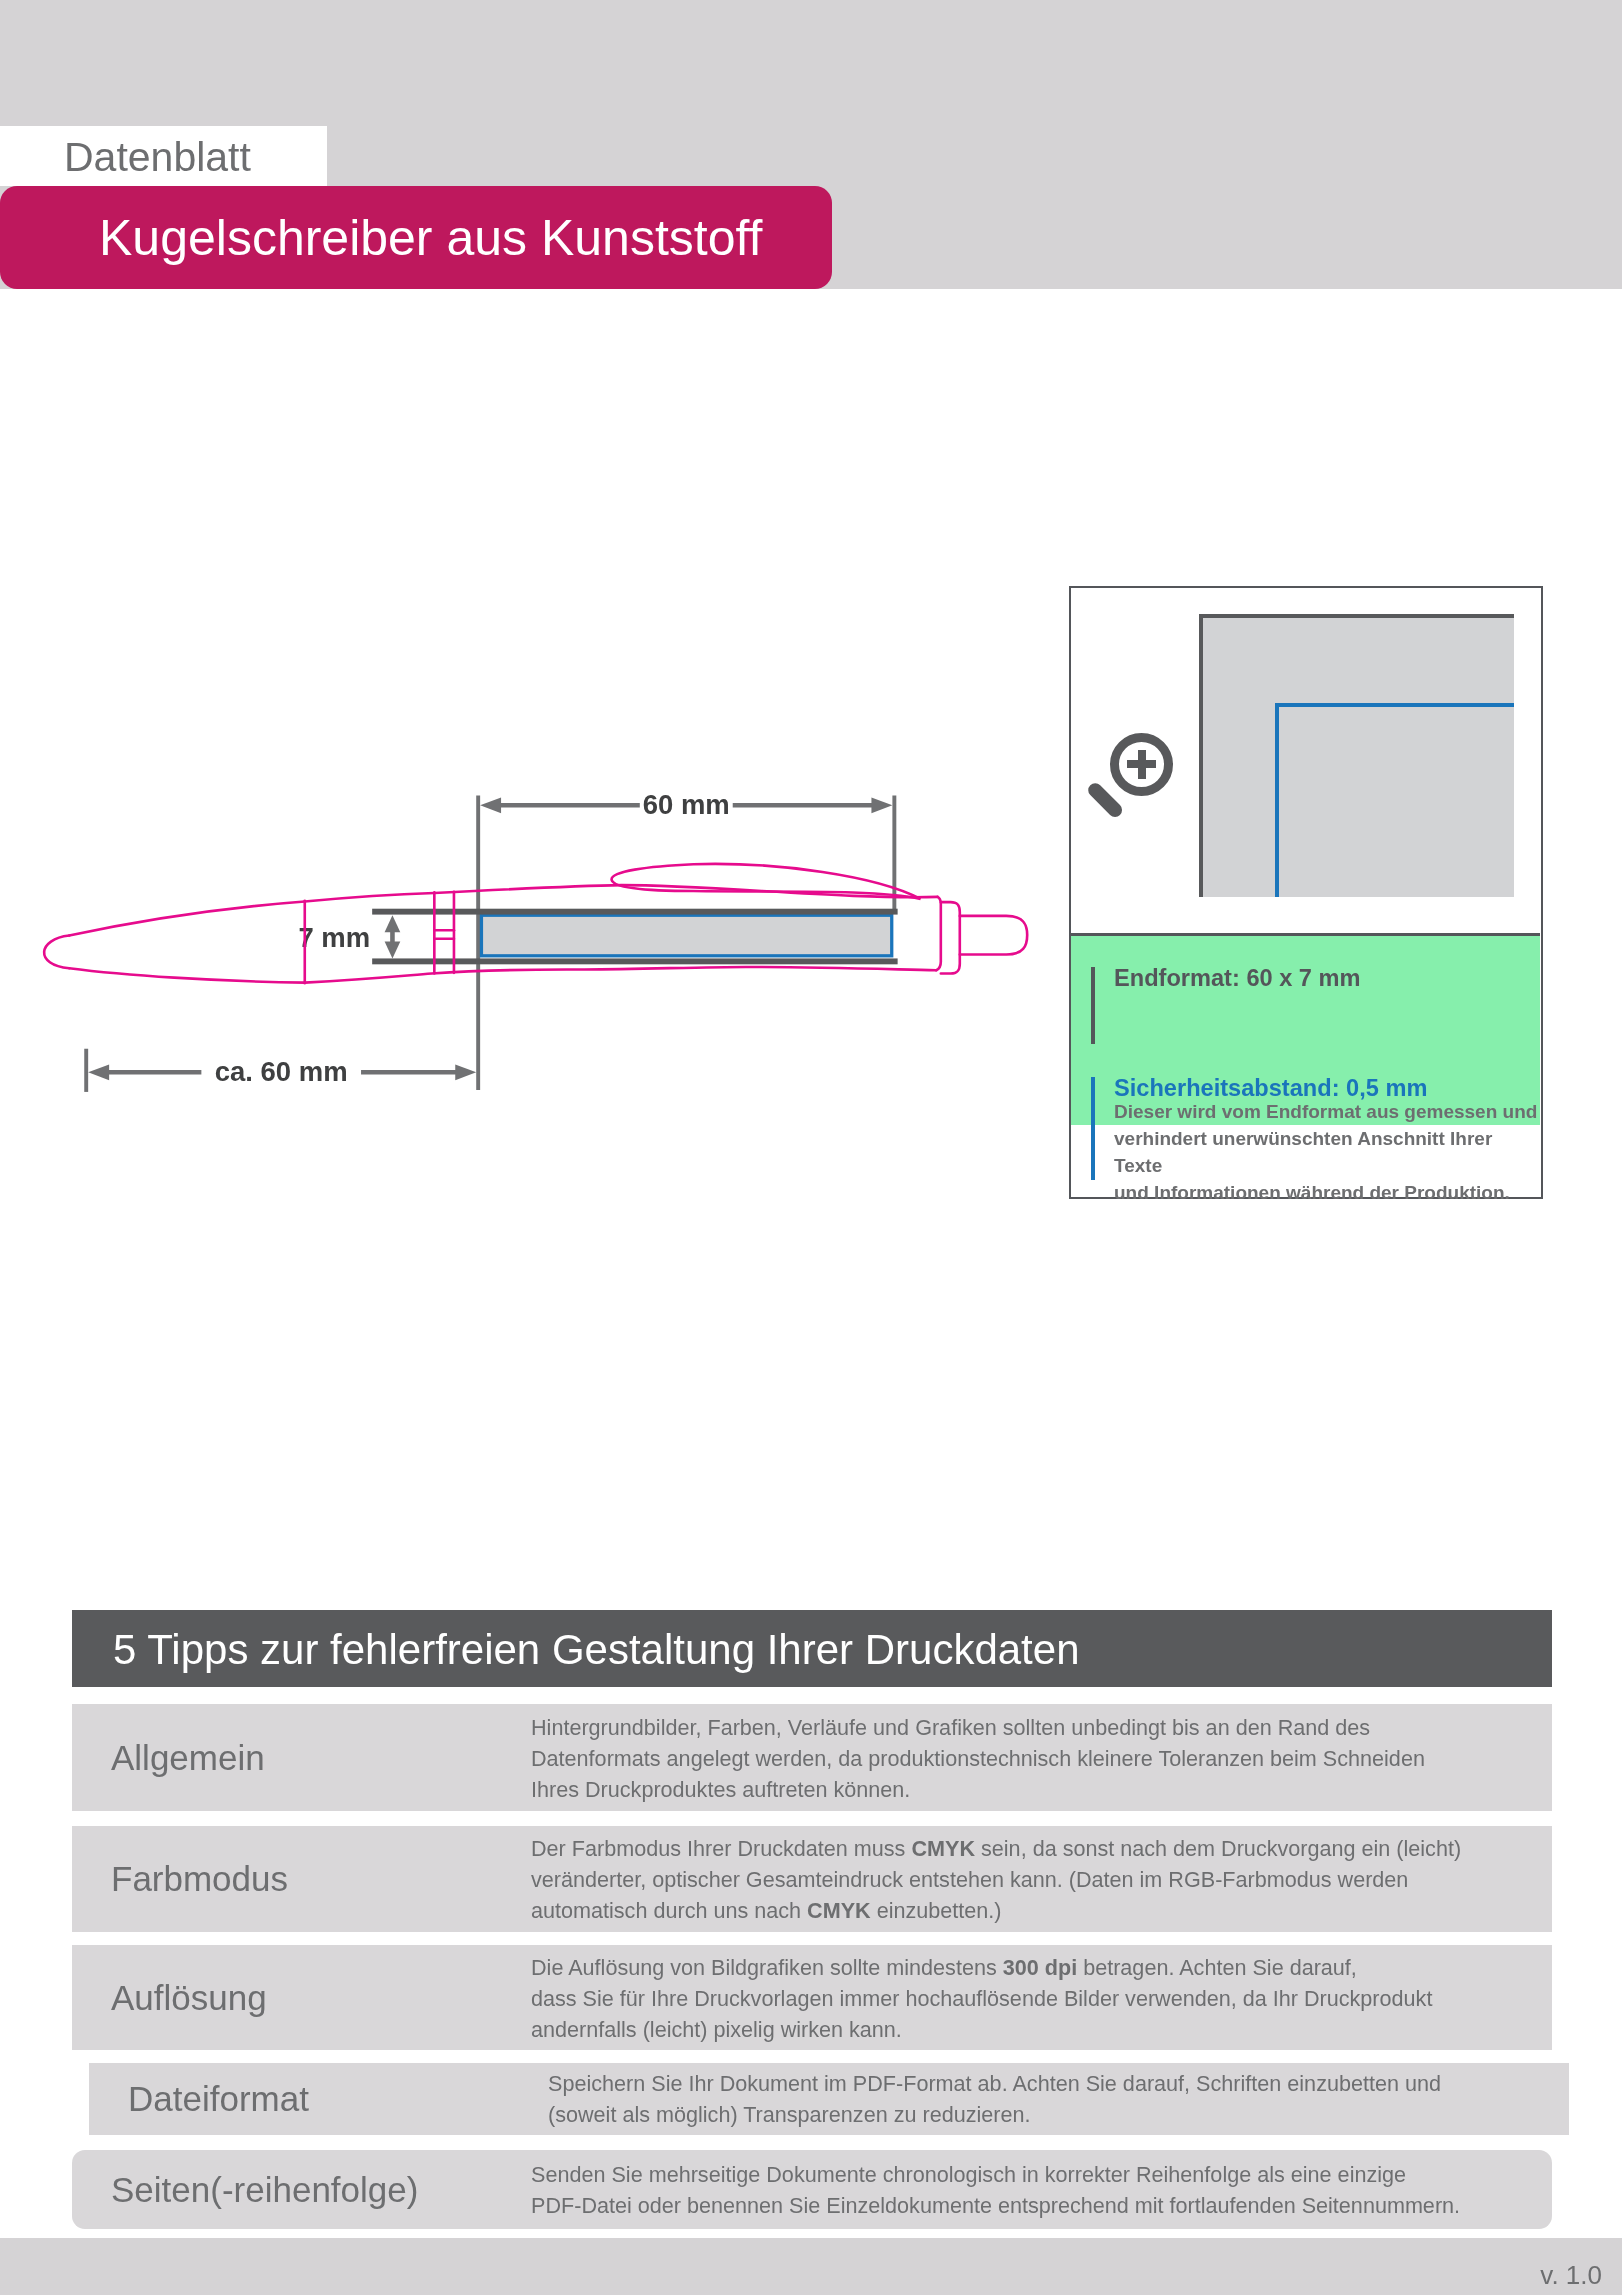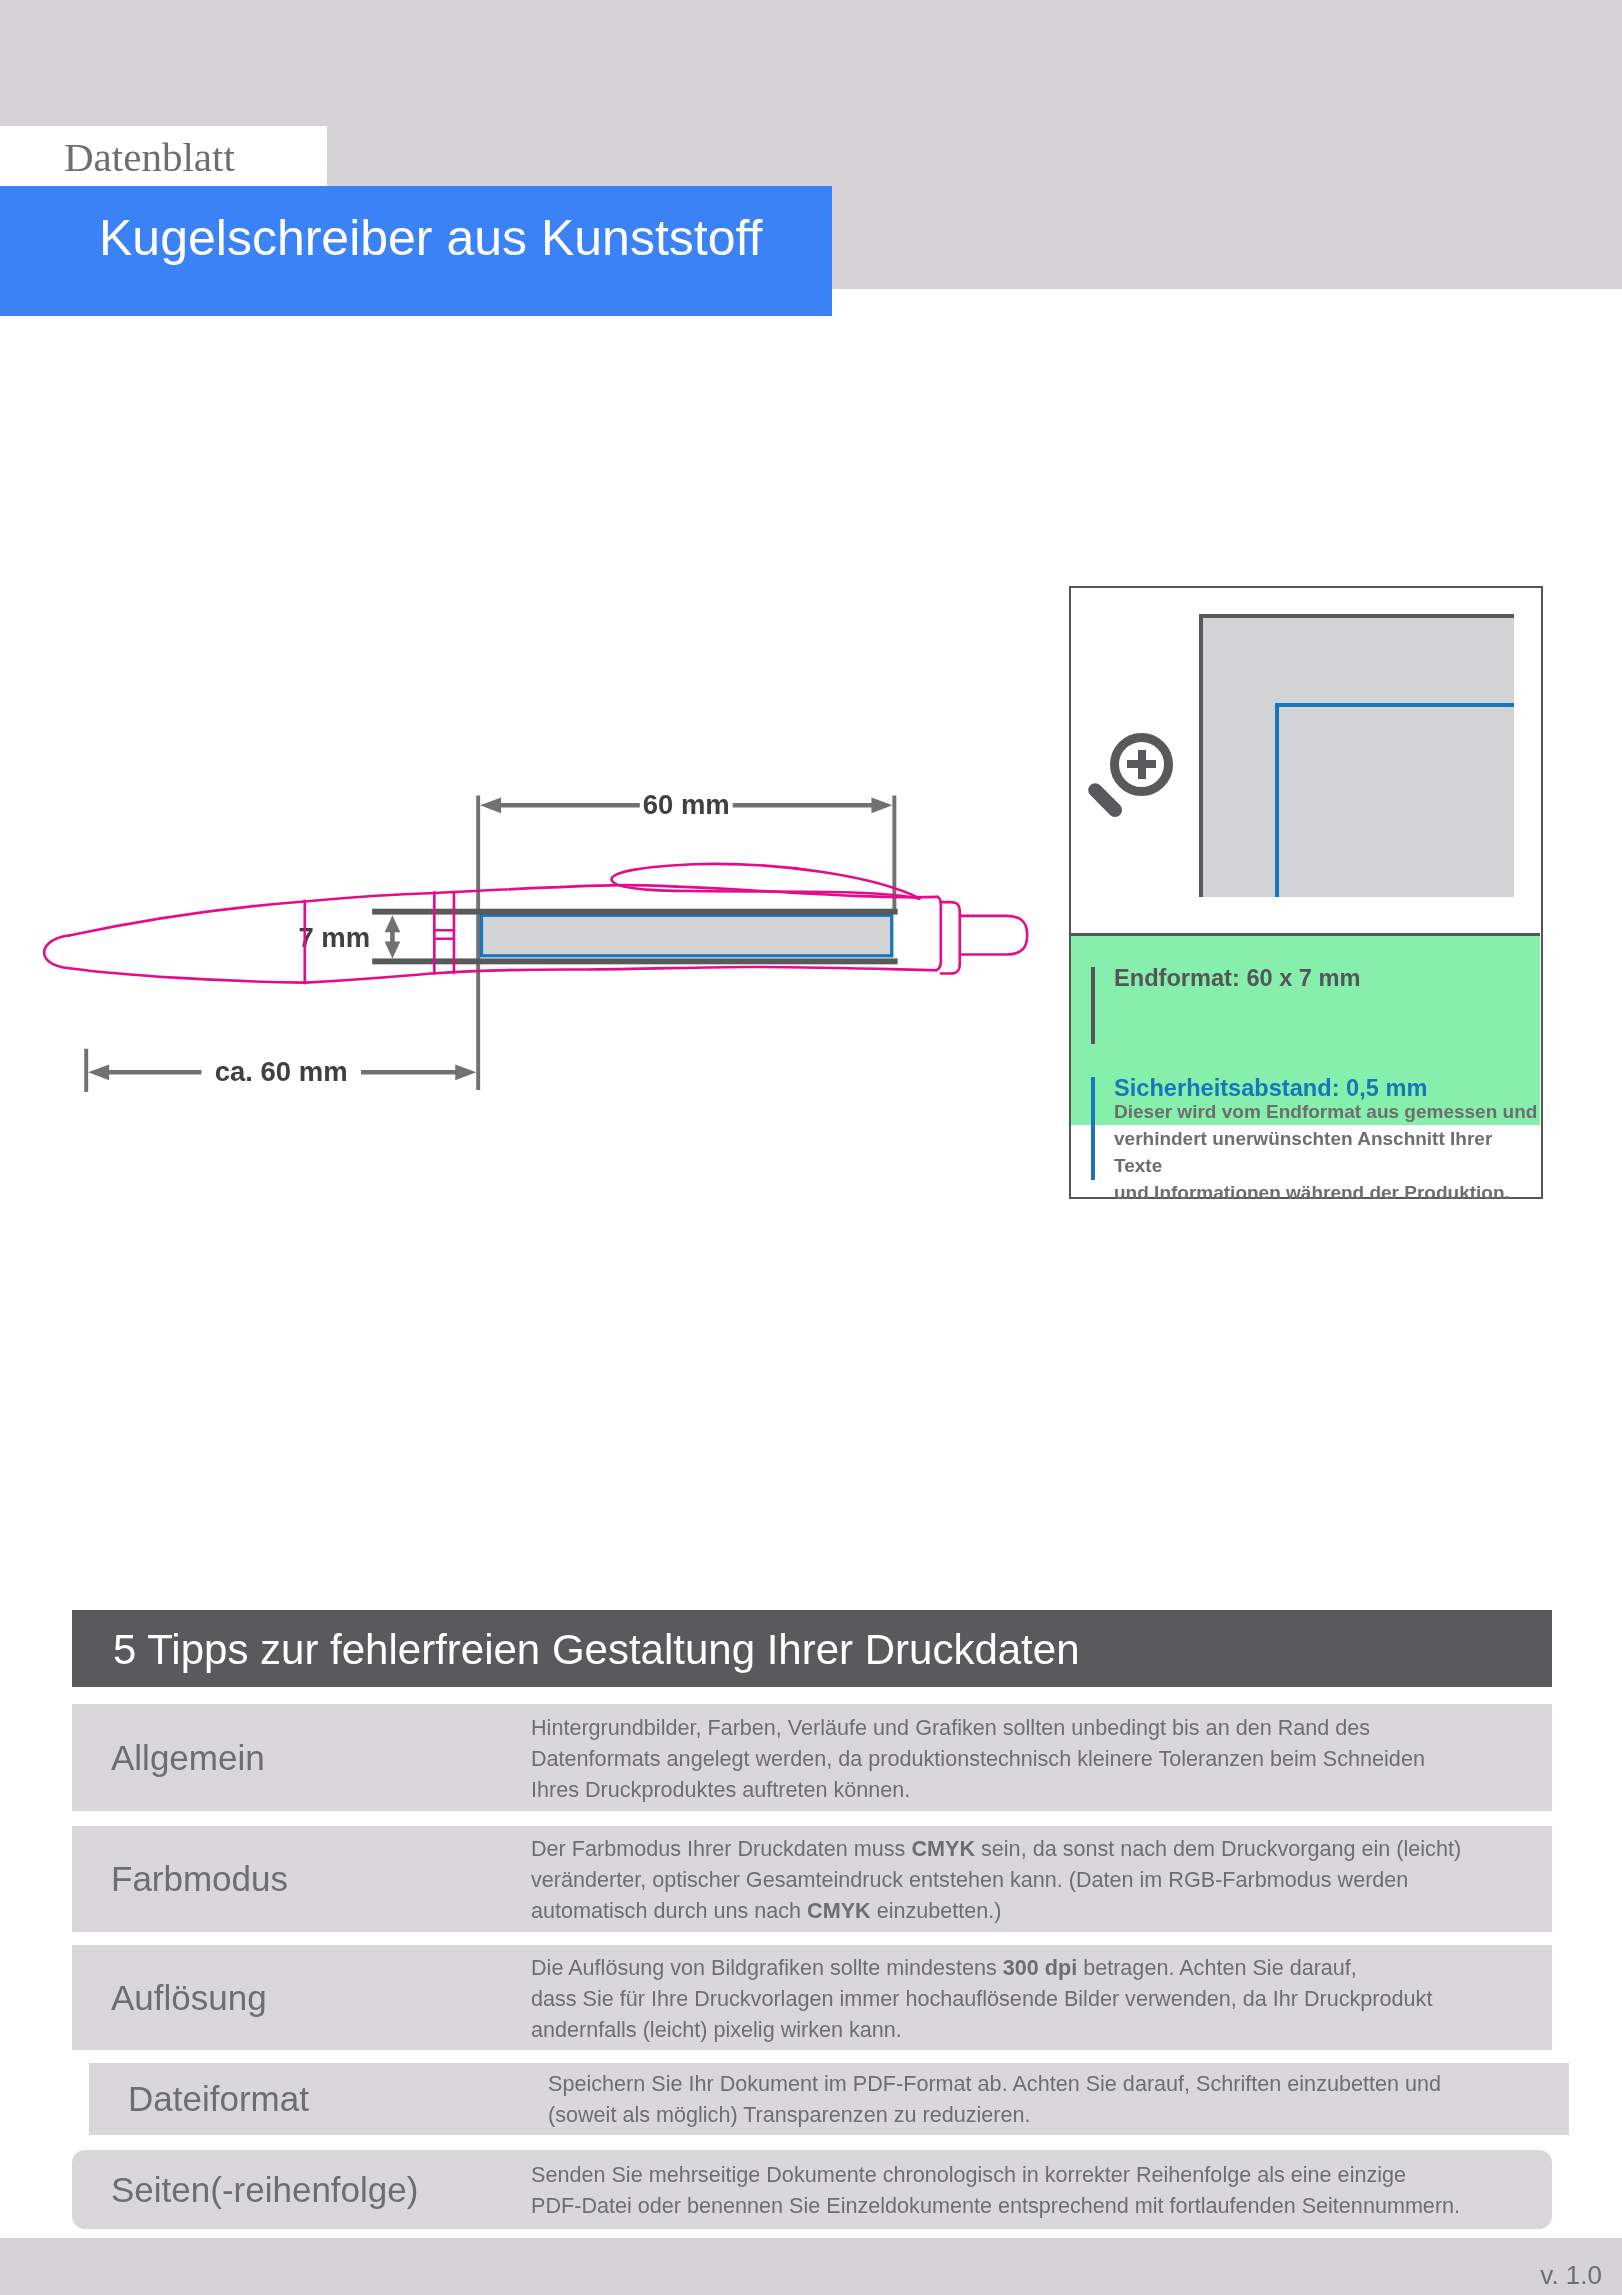--- a/index.html
+++ b/index.html
@@ -2,22 +2,22 @@
 <html style="font-size:10.5px"><head>
 <meta charset="utf-8">
 <style>
   html,body{margin:0;padding:0;background:#fff;}
   body{width:1623px;height:2295px;position:relative;font-family:"Liberation Sans",sans-serif;overflow:hidden;}
   .abs{position:absolute;}
 
   
   .top-band{left:0;top:0;width:1623px;height:289px;background:#d5d3d5;}
   .eyebrow-box{left:0;top:126px;width:327px;height:60px;background:#ffffff;}
-  .eyebrow-text{left:64px;top:0;height:60px;line-height:63px;font-size:41px;color:#6d6e70;font-family:Liberation Serif, serif;}
-  .title-bar{left:0;top:186px;width:832px;height:130px;background:#3b82f6;}
+  .eyebrow-text{left:64px;top:0;height:60px;line-height:63px;font-size:41px;color:#6d6e70;}
+  .title-bar{left:0;top:186px;width:832px;height:103px;background:#be185d;border-radius:17px;}
   .title-text{left:99px;top:0;height:103px;line-height:105px;font-size:50px;color:#ffffff;white-space:nowrap;}
 
   
   .drawing{left:26px;top:792px;width:1047px;height:308px;}
 
   
   .detail-box{left:1069px;top:586px;width:474px;height:613px;background:#ffffff;border:2.6px solid #54565a;box-sizing:border-box;}
   .corner-dark-v{left:128px;top:25.5px;width:4.6px;height:283px;background:#58595b;}
   .corner-dark-h{left:128px;top:25.5px;width:315px;height:4.6px;background:#58595b;}
   .corner-fill{left:132px;top:30px;width:311px;height:279px;background:#d2d3d5;}

